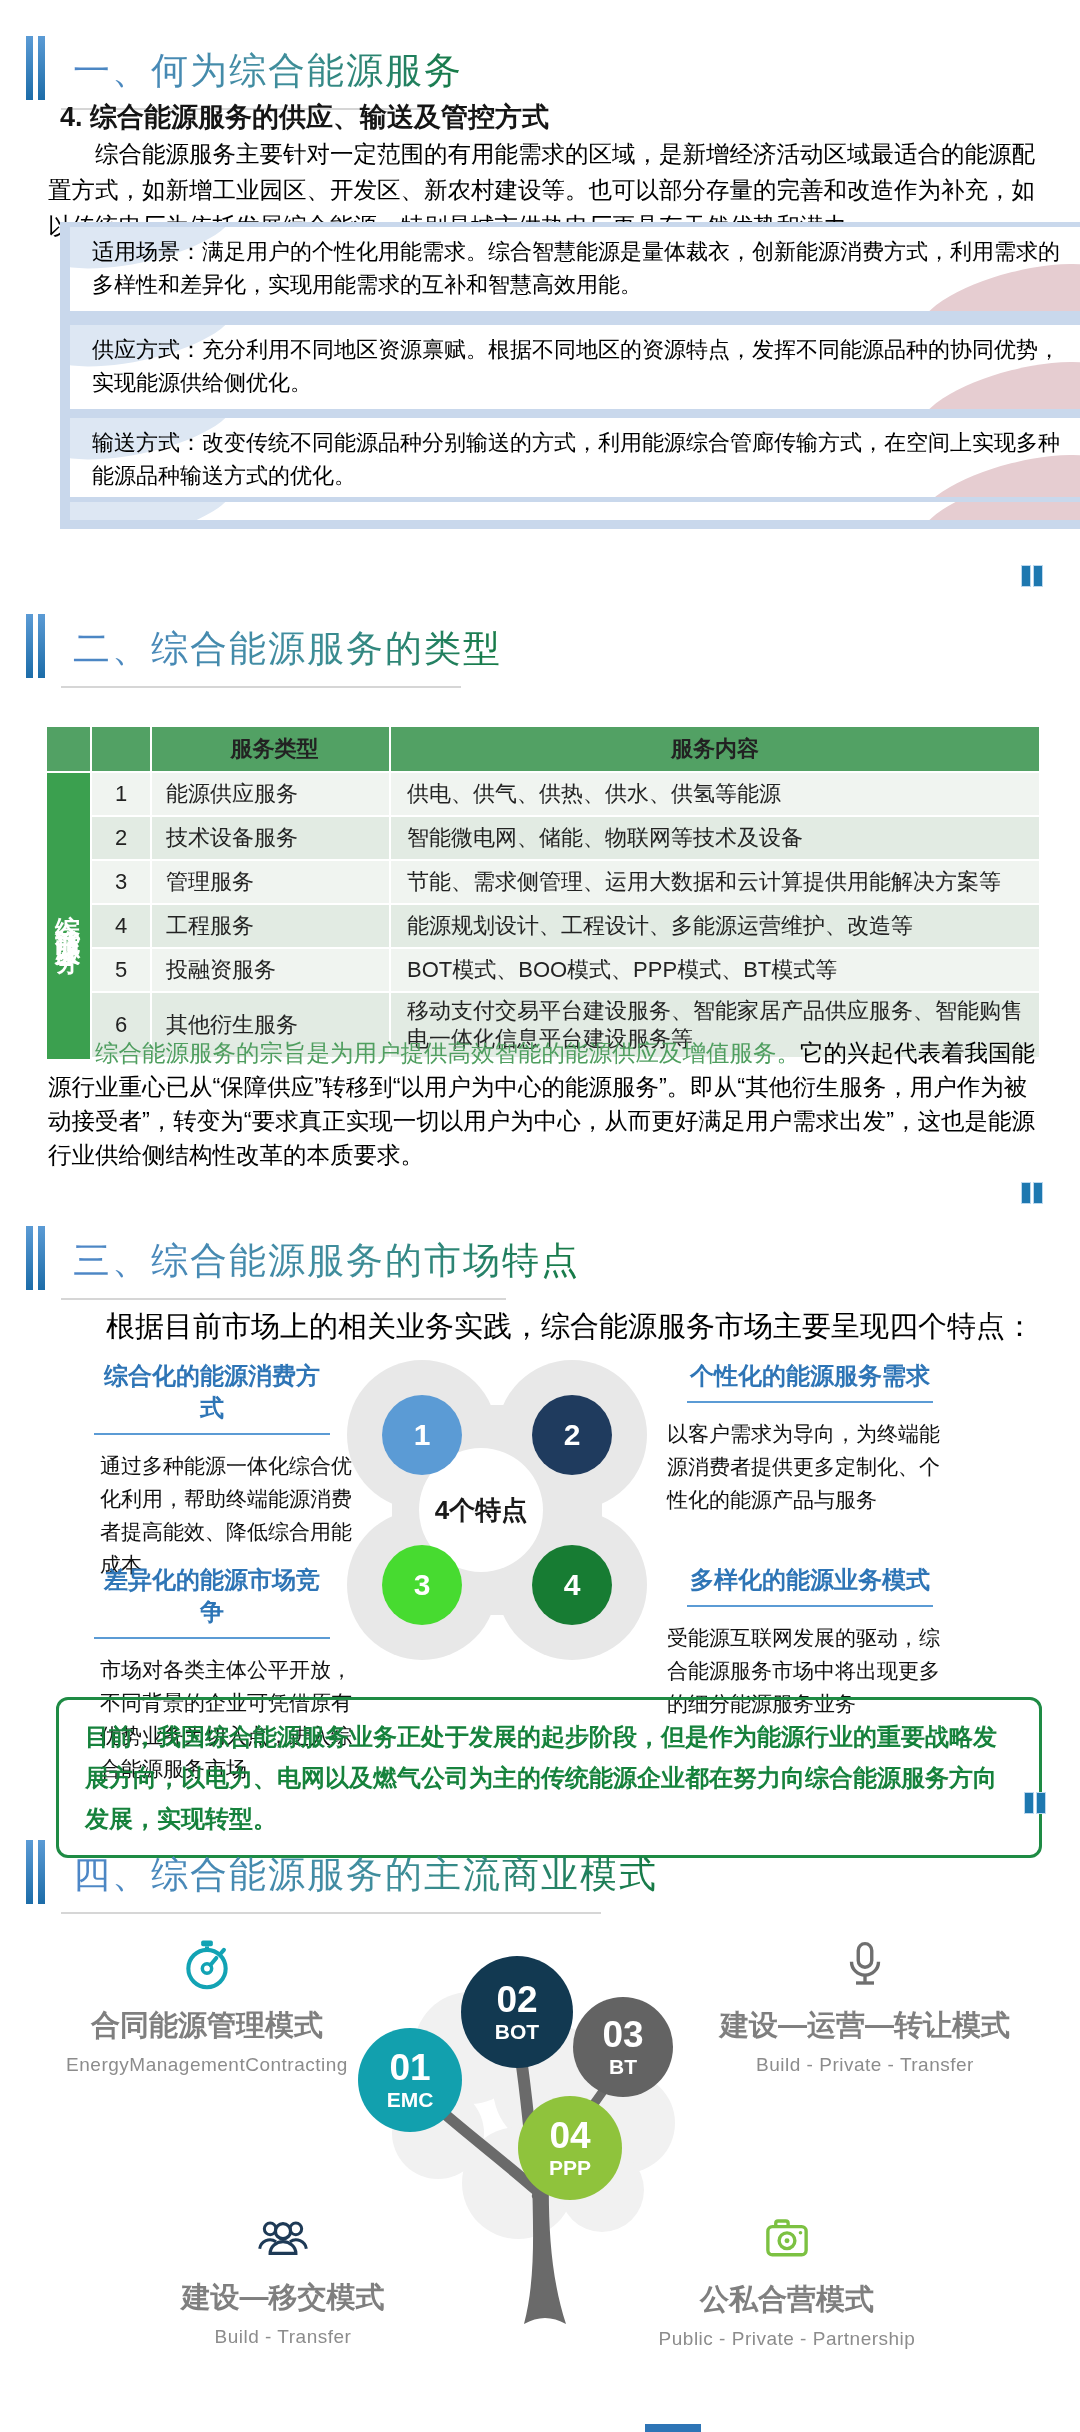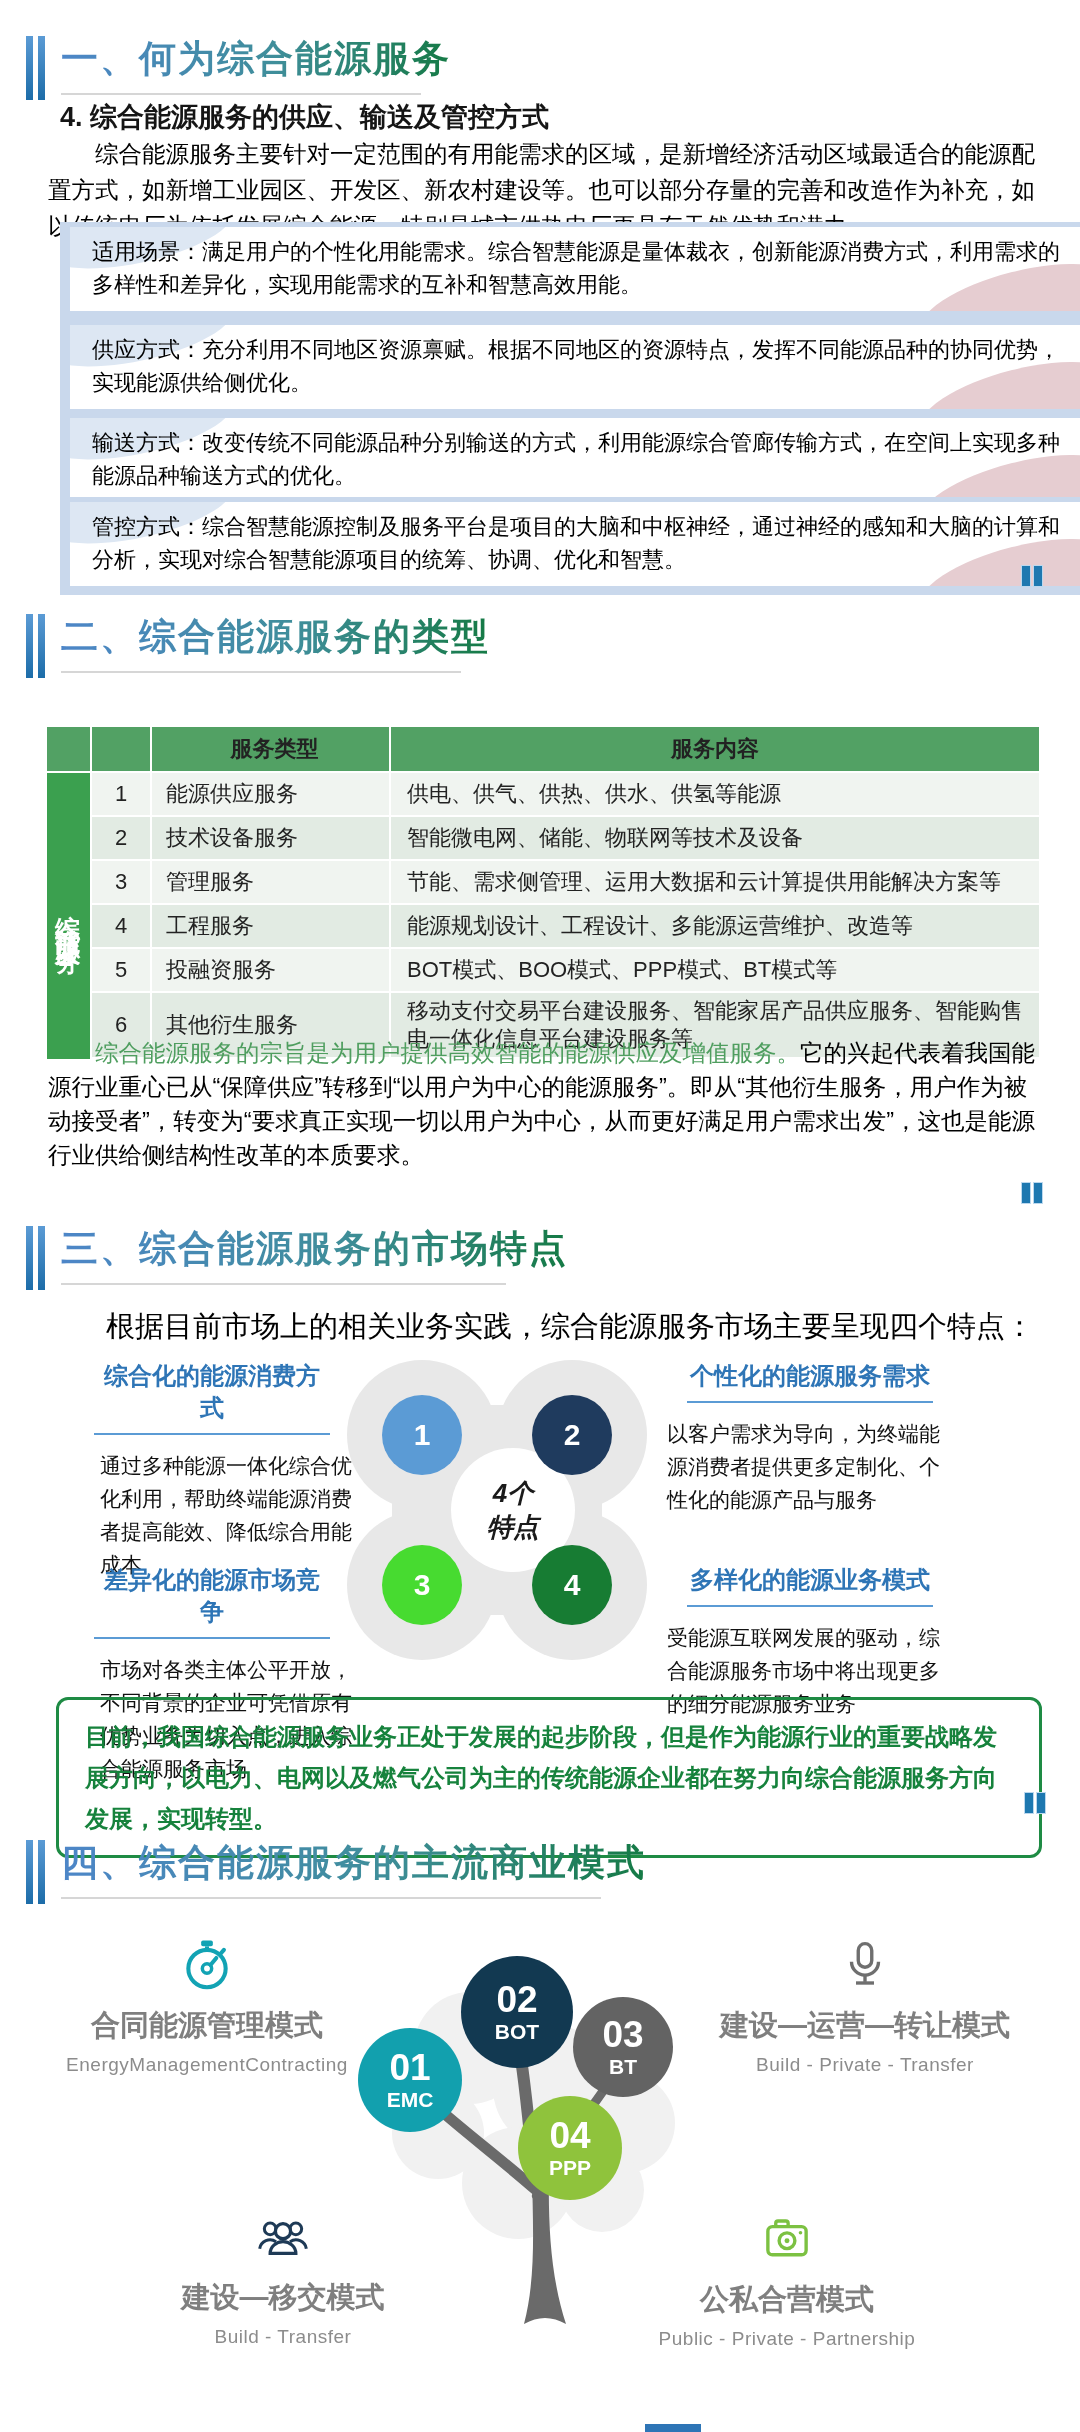--- a/index.html
+++ b/index.html
@@ -3,21 +3,21 @@
 <meta charset="utf-8">
 <style>
   html,body{margin:0;padding:0;background:#fff;}
   #page{position:relative;width:1080px;height:2432px;background:#fff;overflow:hidden;
         font-family:"Liberation Sans","DejaVu Sans",sans-serif;color:#111;}
 
   
   .sec{position:absolute;left:26px;display:flex;align-items:flex-start;}
   .bars{display:flex;gap:5px;margin-right:16px;margin-top:2px;}
   .bar{width:7px;height:64px;background:linear-gradient(180deg,#5b9bd5,#1c6ca8);}
-  .sec h1{margin:0;font-size:37px;font-weight:bold;letter-spacing:2px;
+  .sec h1{margin:12px;font-size:37px;font-weight:normal;letter-spacing:2px;
           background:linear-gradient(90deg,#4d86c8 0%,#3f8e9a 55%,#157a45 100%);
           -webkit-background-clip:text;background-clip:text;
           -webkit-text-fill-color:transparent;color:#2a7d52;}
   .rule{height:2px;background:#d6d6d6;margin-top:9px;}
   .s1{top:34px}.s1 .rule{width:360px}
   .s2{top:612px}.s2 .rule{width:400px}
   .s3{top:1224px}.s3 .rule{width:445px}
   .s4{top:1838px}.s4 .rule{width:540px}
 
   .subhead{position:absolute;left:60px;top:99px;font-size:27px;font-weight:bold;color:#151515;}
@@ -77,23 +77,23 @@
   .f4{left:655px;top:212px;width:310px}.f4 .fbody{padding-left:12px;padding-right:6px;}
 
   .clover{position:absolute;left:347px;top:8px;width:300px;height:300px;}
   .lobe{position:absolute;width:150px;height:150px;border-radius:50%;background:#e8e8e8;}
   .lb1{left:0;top:0}.lb2{left:150px;top:0}.lb3{left:0;top:150px}.lb4{left:150px;top:150px}
   .bridge{position:absolute;background:#e8e8e8;}
   .bh1{left:75px;top:45px;width:150px;height:60px}
   .bh2{left:75px;top:195px;width:150px;height:60px}
   .bv1{left:45px;top:75px;width:60px;height:150px}
   .bv2{left:195px;top:75px;width:60px;height:150px}
-  .ccenter{position:absolute;left:104px;top:88px;width:124px;height:124px;border-radius:50%;background:#fff;
-           display:flex;flex-direction:column;align-items:center;justify-content:center;
-           font-size:26px;font-weight:bold;color:#1a1a1a;line-height:34px;font-style:italic;}
+  .ccenter{position:absolute;left:72px;top:88px;width:124px;height:124px;border-radius:50%;background:#fff;
+           display:flex;flex-direction:row;align-items:center;justify-content:center;
+           font-size:26px;font-weight:bold;color:#1a1a1a;line-height:34px;}
   .badge{position:absolute;width:80px;height:80px;border-radius:50%;color:#fff;font-weight:bold;font-size:30px;
          display:flex;align-items:center;justify-content:center;}
   .bg1{left:35px;top:35px;background:#5b9bd5}
   .bg2{left:185px;top:35px;background:#1f3b5e}
   .bg3{left:35px;top:185px;background:#47db30}
   .bg4{left:185px;top:185px;background:#177c33}
 
   
   .callout{position:absolute;left:56px;top:1697px;width:986px;box-sizing:border-box;
            border:3px solid #1e8b44;border-radius:12px;padding:16px 26px;
@@ -161,21 +161,20 @@
       <div class="blob-br2"></div>
       <div class="blob-br1"></div>
       <div class="txt">输送方式：改变传统不同能源品种分别输送的方式，利用能源综合管廊传输方式，在空间上实现多种能源品种输送方式的优化。</div>
     </div>
   </div>
   <div class="ibox b4">
     <div class="ibox-card">
       <div class="blob-tl"></div>
       <div class="blob-br2"></div>
       <div class="blob-br1"></div>
-      <div class="txt">管控方式：综合智慧能源控制及服务平台是项目的大脑和中枢神经，通过神经的感知和大脑的计算和分析，实现对综合智慧能源项目的统筹、协调、优化和智慧。</div>
     </div>
   </div>
 
   <div class="pause pz1">
       <span></span>
       <span></span>
     </div>
 
   <div class="sec s2">
     <div class="bars">

